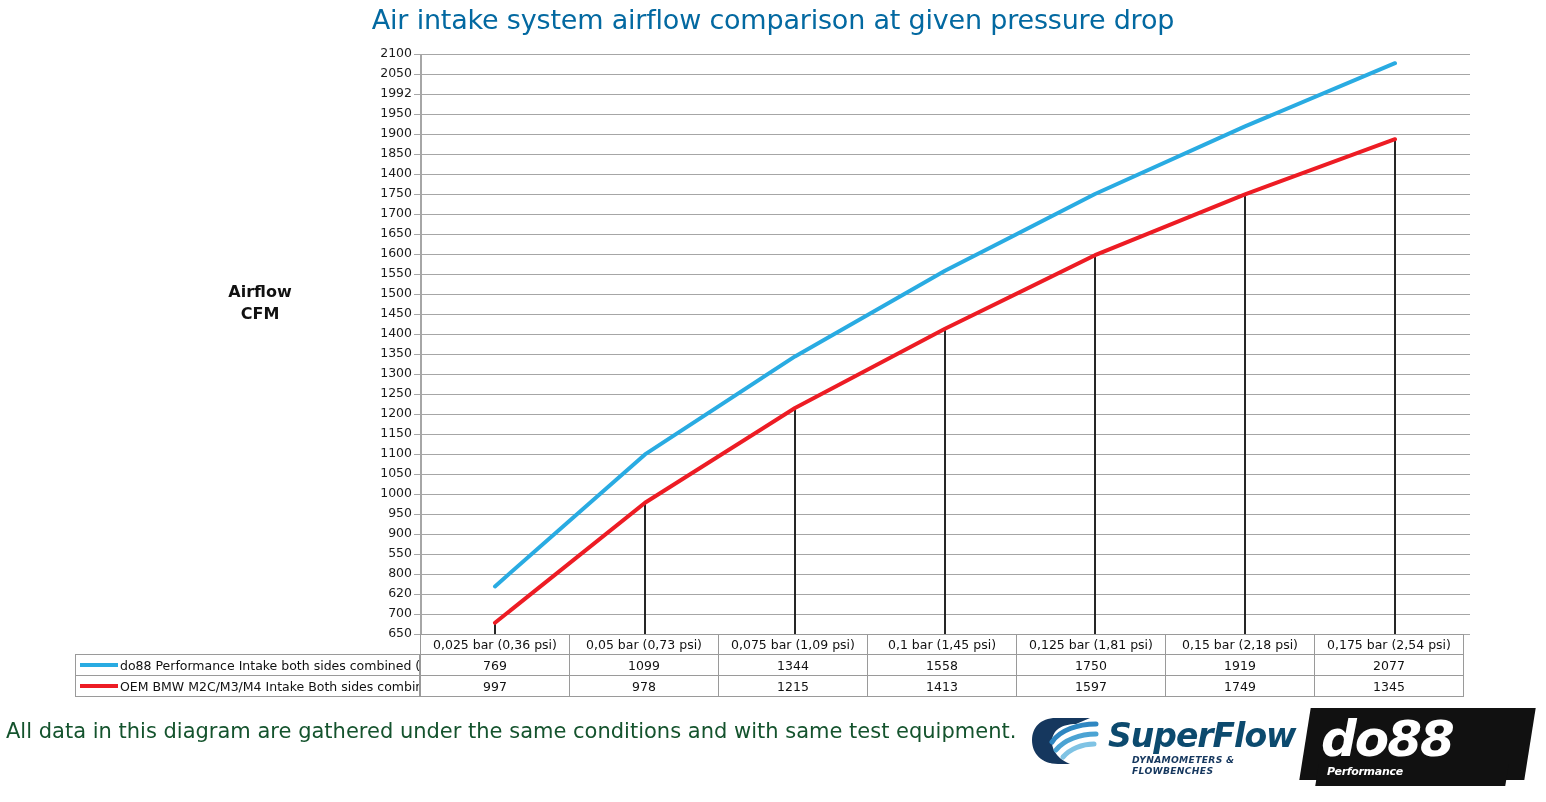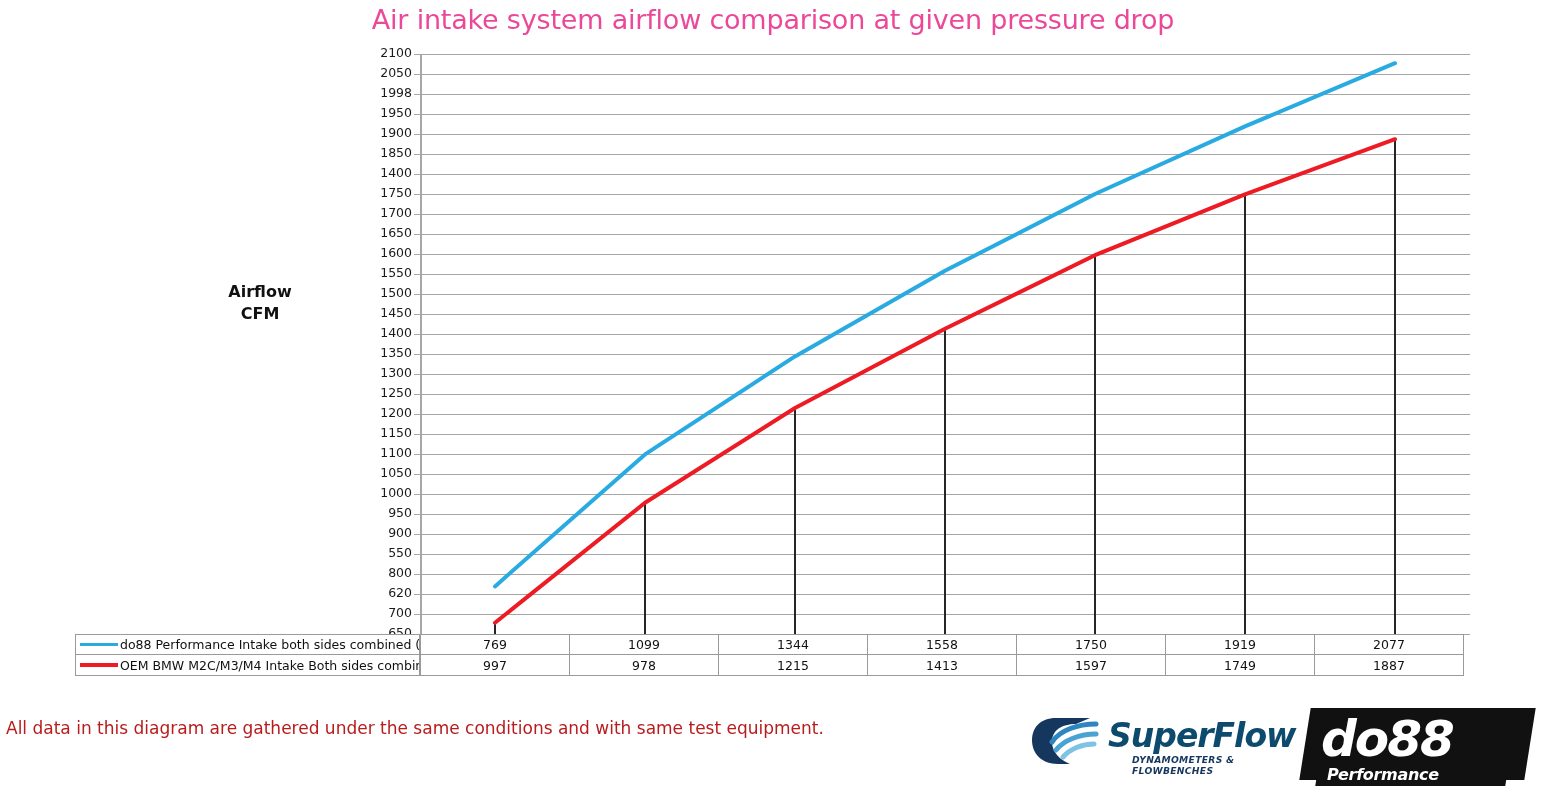--- a/index.html
+++ b/index.html
@@ -3,21 +3,21 @@
 <meta charset="utf-8">
 <style>
   html,body{margin:0;padding:0;}
   body{
     width:1546px;height:802px;background:#FFFFFF;
     font-family:"DejaVu Sans","Liberation Sans",sans-serif;
     position:relative;overflow:hidden;
   }
   #title{
     position:absolute;left:0;top:4px;width:1546px;
-    text-align:center;font-size:27px;color:#ec4899;
+    text-align:center;font-size:27px;color:#0369a1;
     letter-spacing:-0.2px;
   }
   
   #plot{position:absolute;left:420px;top:54px;width:1050px;height:580px;}
   .gridline{position:absolute;left:0;width:1050px;height:1px;background:#A6A6A6;}
   .axisline{position:absolute;left:0px;top:0;width:2px;height:581px;background:#A6A6A6;}
   .tick{position:absolute;left:-6px;width:6px;height:1px;background:#A6A6A6;}
   .ylab{
     position:absolute;left:-58px;width:50px;text-align:right;
     font-size:12.5px;color:#1a1a1a;line-height:1;
@@ -40,21 +40,21 @@
   .swatch{display:inline-block;width:38px;height:3.5px;flex:0 0 38px;margin-right:2px;}
   .datacell{
     width:150px;box-sizing:border-box;border:1px solid #9a9a9a;
     margin-left:-1px;display:flex;align-items:center;justify-content:center;
     font-size:12.5px;color:#111;background:#fff;white-space:nowrap;
   }
   .trow .datacell:first-of-type{margin-left:0;}
   .trow + .trow .legcell,.trow + .trow .datacell{margin-top:-1px;}
   
   #footer{
-    position:absolute;left:6px;top:716px;font-size:17px;color:#b91c1c;
+    position:absolute;left:6px;top:716px;font-size:21px;color:#14532d;
     line-height:1.5;
   }
   
   #superflow{position:absolute;left:1030px;top:716px;width:250px;height:58px;}
   #sf-text{
     position:absolute;left:78px;top:0;font-size:33px;font-weight:bold;
     font-style:italic;color:#0c4a6e;letter-spacing:-1px;font-family:"DejaVu Sans",sans-serif;
   }
   #sf-sub{
     position:absolute;left:102px;top:38px;font-size:9.2px;font-weight:bold;
@@ -67,21 +67,21 @@
   }
   #do88-word{
     position:absolute;left:16px;top:2px;font-size:50px;font-weight:bold;
     font-style:italic;color:#fff;letter-spacing:-2px;
   }
   #do88-perf-bar{
     position:absolute;left:12px;top:56px;width:190px;height:22px;background:#111;
     transform:skewX(-9deg);
   }
   #do88-perf{
-    position:absolute;left:22px;top:57px;font-size:16px;font-weight:bold;
+    position:absolute;left:22px;top:57px;font-size:11px;font-weight:bold;
     font-style:italic;color:#fff;letter-spacing:-0.3px;
   }
 </style>
 </head>
 <body>
 
 <div id="title">Air intake system airflow comparison at given pressure drop</div>
 
 <div id="ytitle">
   <div>Airflow</div>
@@ -121,21 +121,21 @@
       <div class="gridline" style="top: 540px;"></div>
       <div class="gridline" style="top: 560px;"></div>
       <div class="gridline" style="top: 580px;"></div>
     </div>
   <div id="ylabels">
       <div class="tick" style="top: 0px;"></div>
       <div class="ylab" style="top: -7px;">2100</div>
       <div class="tick" style="top: 20px;"></div>
       <div class="ylab" style="top: 13px;">2050</div>
       <div class="tick" style="top: 40px;"></div>
-      <div class="ylab" style="top: 33px;">1998</div>
+      <div class="ylab" style="top: 33px;">1992</div>
       <div class="tick" style="top: 60px;"></div>
       <div class="ylab" style="top: 53px;">1950</div>
       <div class="tick" style="top: 80px;"></div>
       <div class="ylab" style="top: 73px;">1900</div>
       <div class="tick" style="top: 100px;"></div>
       <div class="ylab" style="top: 93px;">1850</div>
       <div class="tick" style="top: 120px;"></div>
       <div class="ylab" style="top: 113px;">1400</div>
       <div class="tick" style="top: 140px;"></div>
       <div class="ylab" style="top: 133px;">1750</div>
@@ -194,32 +194,36 @@
       <div class="catline" style="left: 974.3px; top: 85.2px; height: 494.8px;"></div>
     </div>
   <svg id="series-svg" width="1050" height="581">
       <polyline points="75.0,532.4 225.0,400.4 375.0,302.4 525.0,216.8 675.0,140.0 825.0,72.4 975.0,9.2" fill="none" stroke="#29ABE2" stroke-width="4" stroke-linejoin="round" stroke-linecap="round"></polyline>
       <polyline points="75.0,568.8 225.0,448.8 375.0,354.0 525.0,274.8 675.0,201.2 825.0,140.4 975.0,85.2" fill="none" stroke="#ED1C24" stroke-width="4" stroke-linejoin="round" stroke-linecap="round"></polyline>
     </svg>
 </div>
 
 <div id="table">
   <div class="trow">
+    <div class="legcell blank"></div>
+    <div id="cat-cells" style="display:contents"><div class="datacell">0,025 bar (0,36 psi)</div><div class="datacell">0,05 bar (0,73 psi)</div><div class="datacell">0,075 bar (1,09 psi)</div><div class="datacell">0,1 bar (1,45 psi)</div><div class="datacell">0,125 bar (1,81 psi)</div><div class="datacell">0,15 bar (2,18 psi)</div><div class="datacell">0,175 bar (2,54 psi)</div></div>
+  </div>
+  <div class="trow">
     <div class="legcell">
       <span class="swatch" style="background:#29ABE2"></span>
       <span>do88 Performance Intake both sides combined (LF-150)</span>
     </div>
     <div id="row0-cells" style="display:contents"><div class="datacell">769</div><div class="datacell">1099</div><div class="datacell">1344</div><div class="datacell">1558</div><div class="datacell">1750</div><div class="datacell">1919</div><div class="datacell">2077</div></div>
   </div>
   <div class="trow">
     <div class="legcell">
       <span class="swatch" style="background:#ED1C24"></span>
       <span>OEM BMW M2C/M3/M4 Intake Both sides combined</span>
     </div>
-    <div id="row1-cells" style="display:contents"><div class="datacell">997</div><div class="datacell">978</div><div class="datacell">1215</div><div class="datacell">1413</div><div class="datacell">1597</div><div class="datacell">1749</div><div class="datacell">1887</div></div>
+    <div id="row1-cells" style="display:contents"><div class="datacell">997</div><div class="datacell">978</div><div class="datacell">1215</div><div class="datacell">1413</div><div class="datacell">1597</div><div class="datacell">1749</div><div class="datacell">1345</div></div>
   </div>
 </div>
 
 <div id="footer">
   <div>All data in this diagram are gathered under the same conditions and with same test equipment.</div>
 </div>
 
 <div id="superflow">
   <svg width="74" height="54" viewBox="0 0 74 54">
     <path d="M60 2 L26 2 C10 2 2 12 2 24 C2 38 12 48 28 48 L40 48 C30 44 22 36 22 26 C22 14 32 8 46 8 Z" fill="#15375E"></path>

